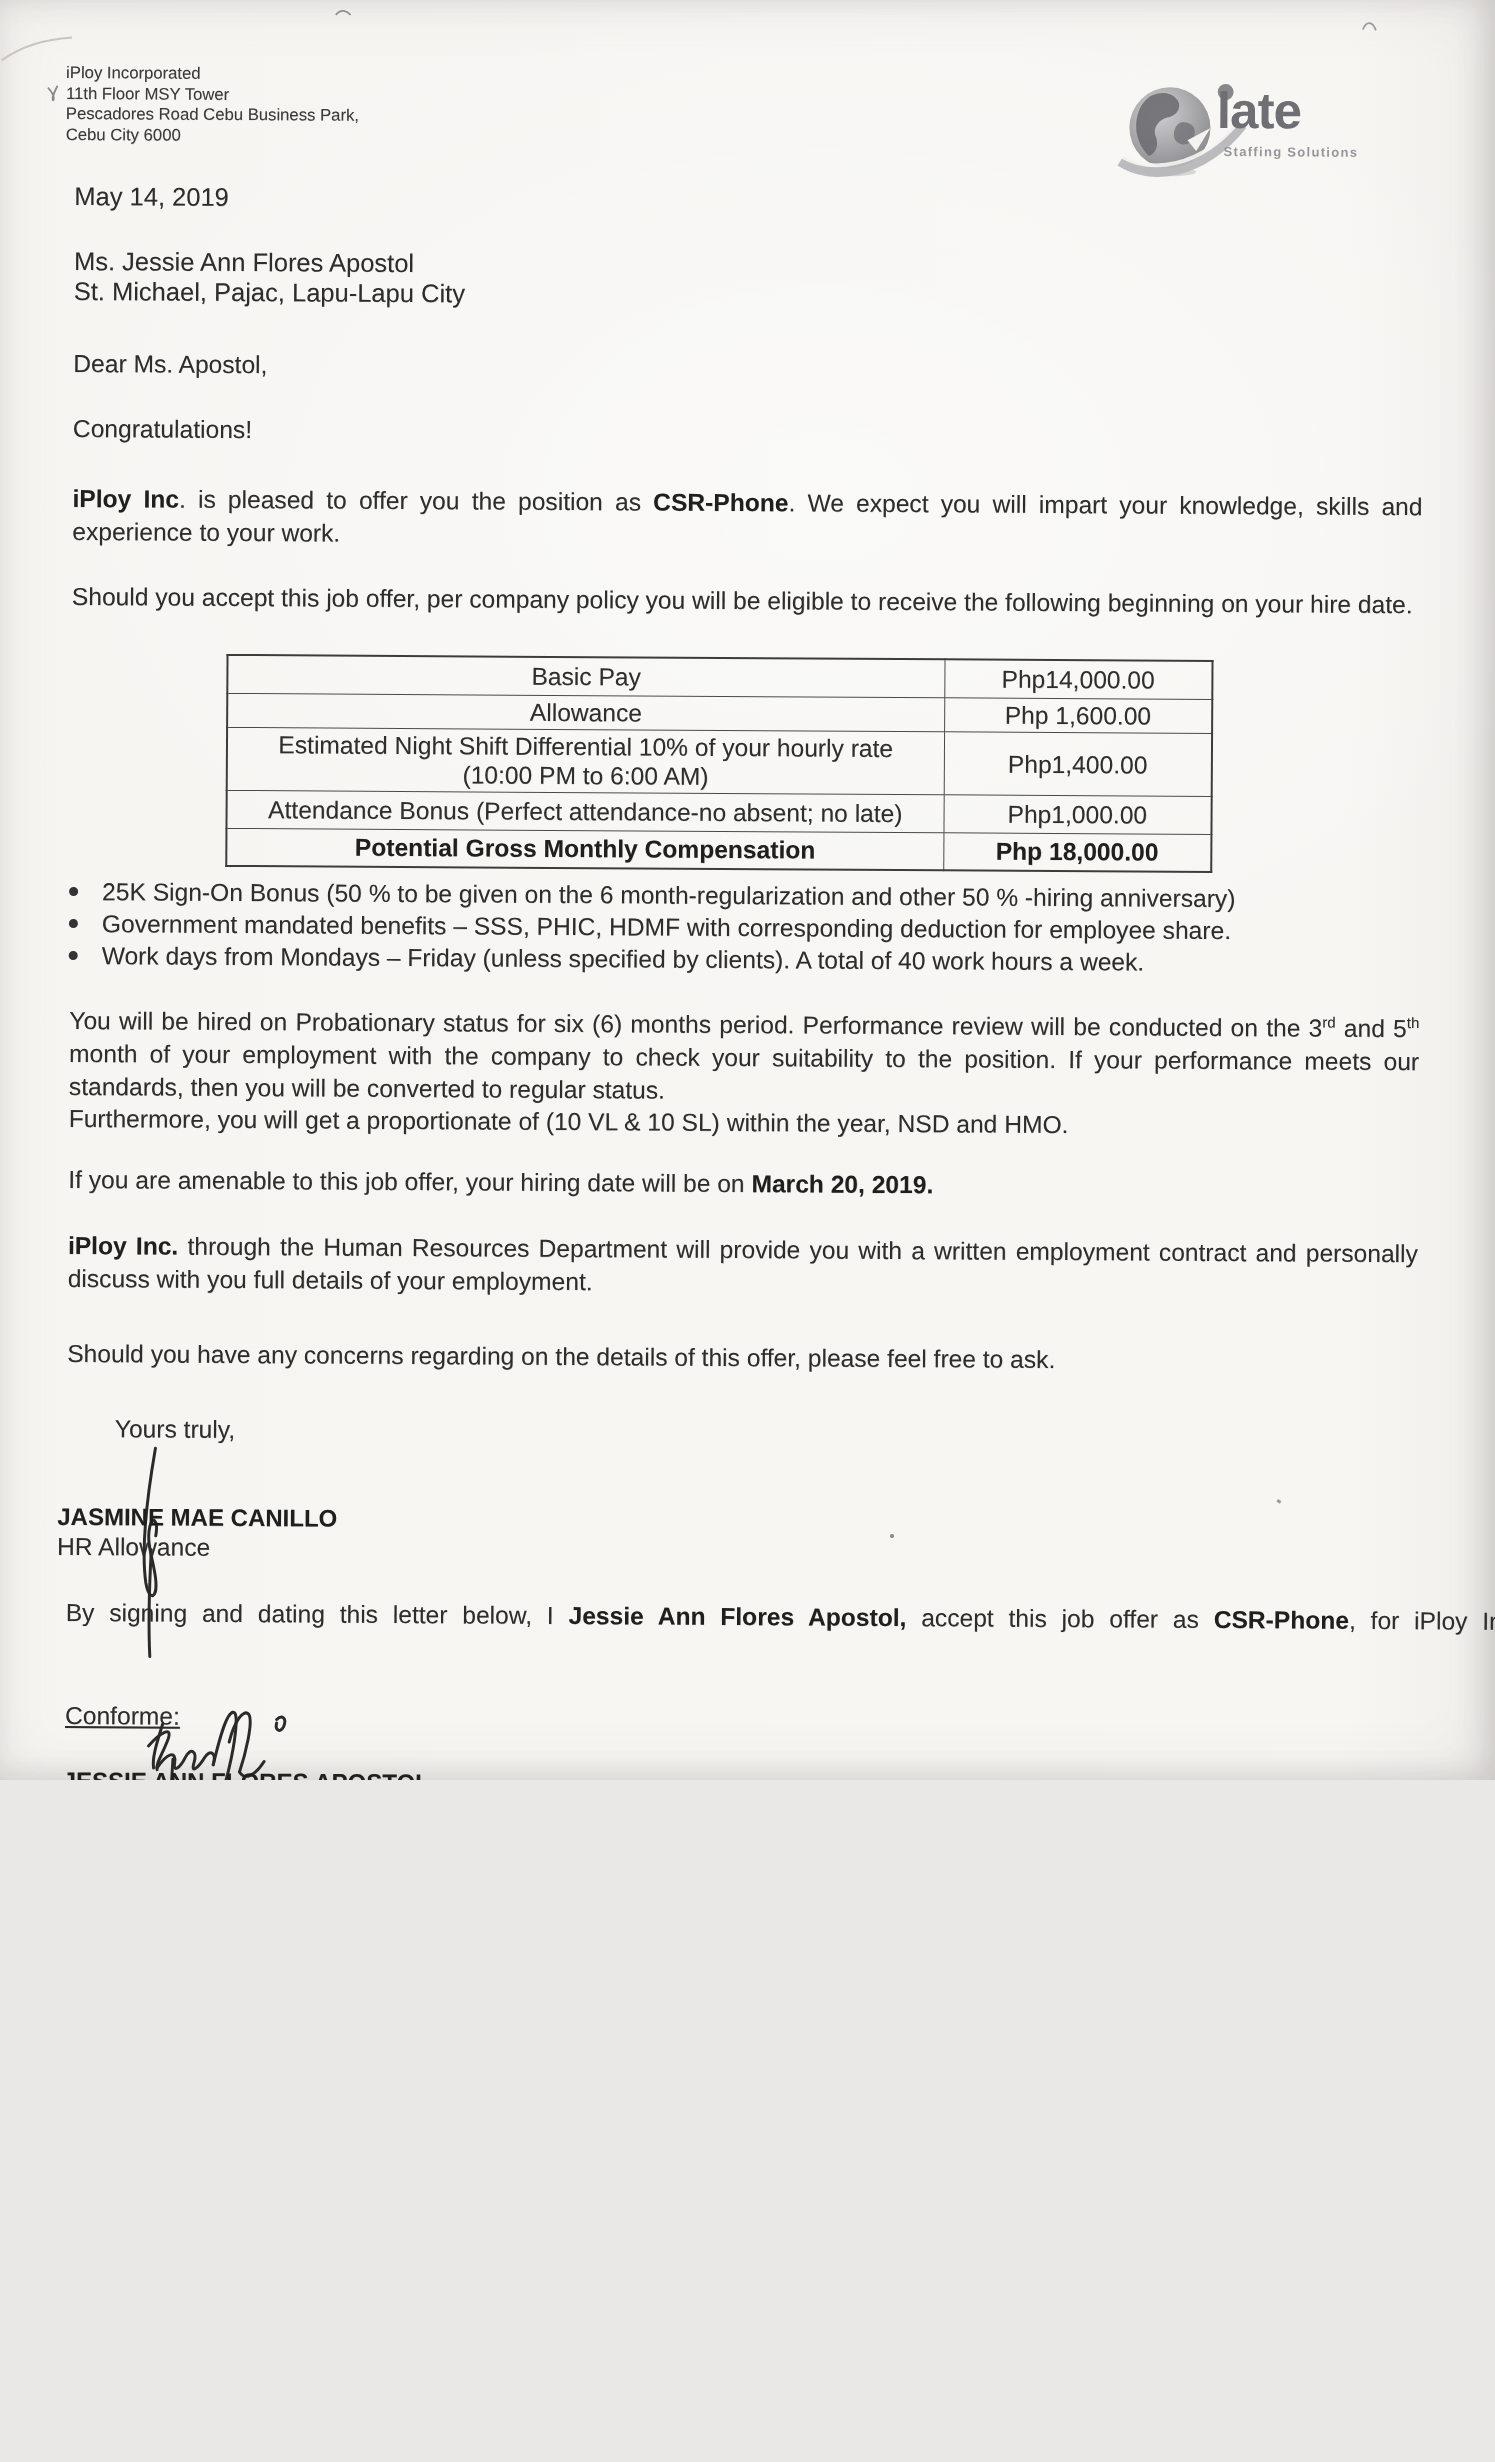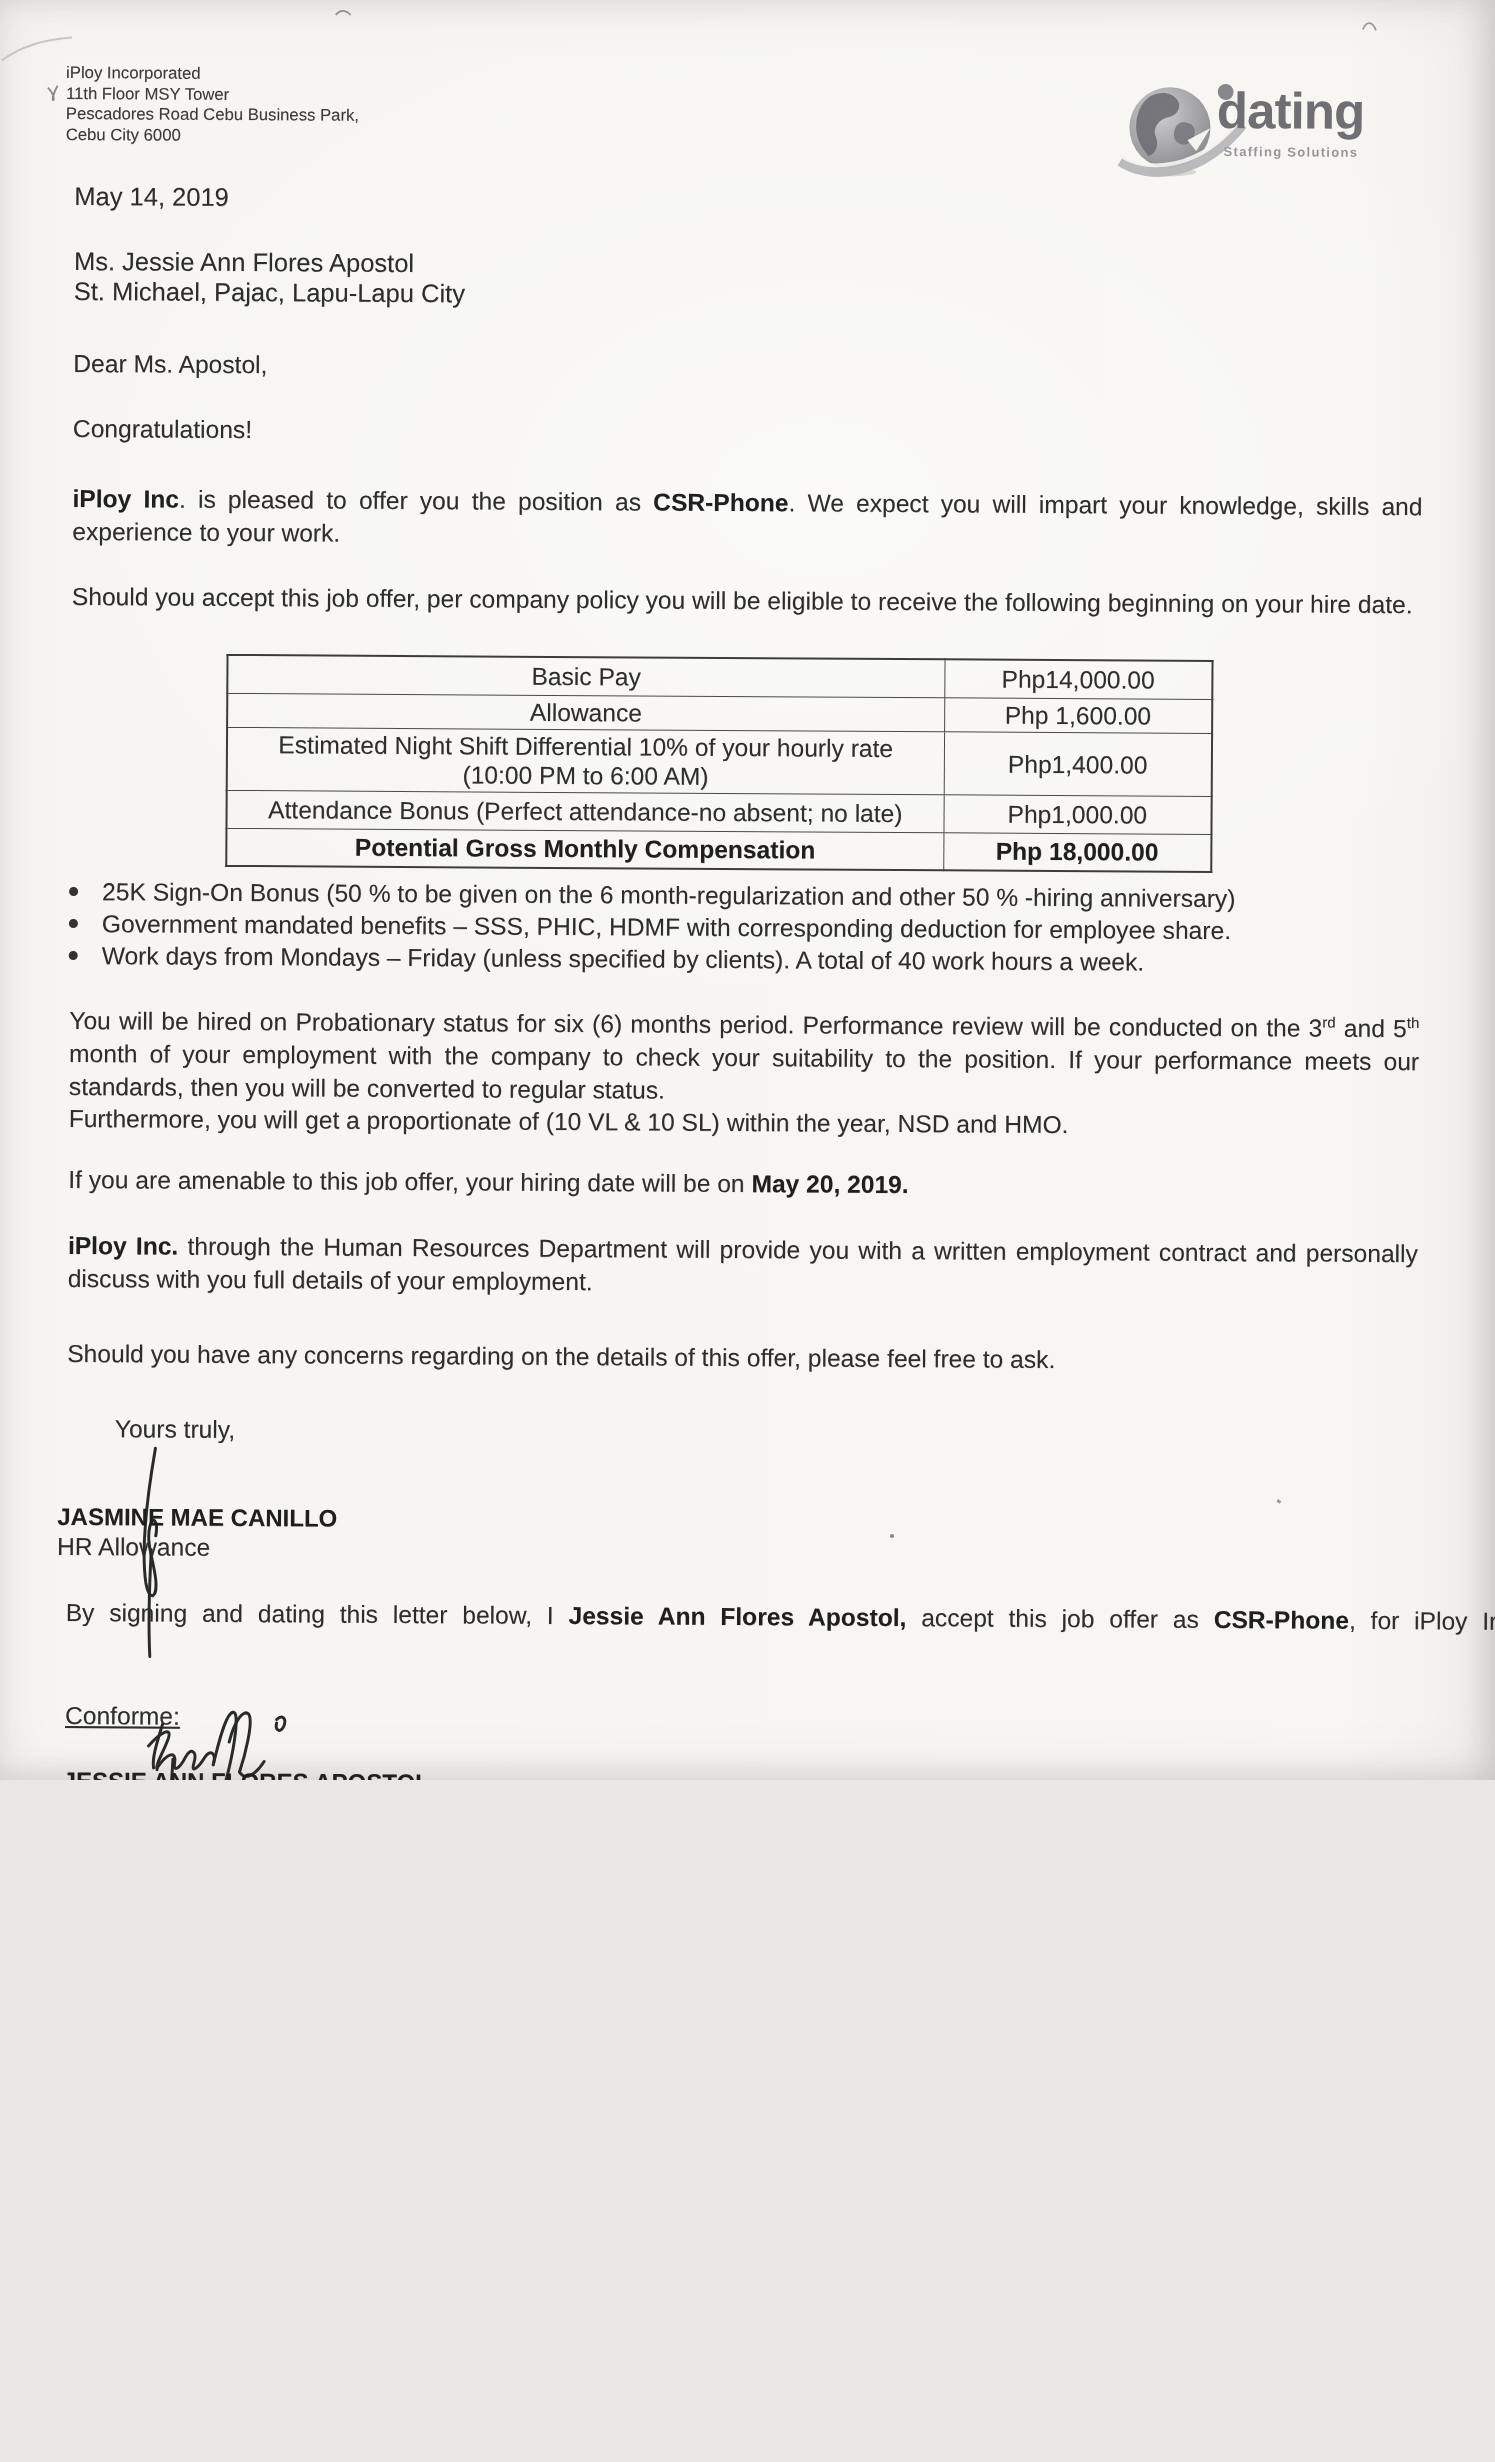--- a/index.html
+++ b/index.html
@@ -107,21 +107,21 @@
         </defs>
         <ellipse cx="50" cy="108" rx="30" ry="5" fill="#c4c2c0" opacity="0.6"></ellipse>
         <circle cx="50" cy="58" r="46" fill="url(#gl)"></circle>
         <path d="M28,22 C40,16 52,18 58,26 C64,34 58,44 48,46 C38,48 30,58 34,68 C38,78 34,88 26,90 C16,80 10,66 12,50 C14,36 20,27 28,22 Z" fill="#6e6e72" opacity="0.9"></path>
         <path d="M62,52 C72,50 80,56 78,66 C76,76 66,80 58,74 C52,69 54,56 62,52 Z" fill="#76767a" opacity="0.85"></path>
         <path d="M-6,96 C28,118 86,112 132,54" stroke="#b7b7ba" stroke-width="12" fill="none" opacity="0.95"></path>
         <path d="M-6,90 C28,110 84,104 128,50" stroke="#f6f5f2" stroke-width="4.5" fill="none" opacity="0.9"></path>
         <path d="M70,72 L96,58 L80,84 Z" fill="#f4f3f1"></path>
         <circle cx="113" cy="17" r="9" fill="#88888c"></circle>
       </svg>
-      <div class="logo-name">dating</div>
+      <div class="logo-name">late</div>
       <div class="logo-tag">Staffing Solutions</div>
     </div>
 
     <div class="t date-line-top">May 14, 2019</div>
 
     <div class="t recipient">
       <div>Ms. Jessie Ann Flores Apostol</div>
       <div>St. Michael, Pajac, Lapu-Lapu City</div>
     </div>
 
@@ -167,21 +167,21 @@
     <ul class="bullets">
       <li><span class="dot"></span><span>25K Sign-On Bonus (50 % to be given on the 6 month-regularization and other 50 % -hiring anniversary)</span></li>
       <li><span class="dot"></span><span>Government mandated benefits – SSS, PHIC, HDMF with corresponding deduction for employee share.</span></li>
       <li><span class="dot"></span><span>Work days from Mondays – Friday (unless specified by clients). A total of 40 work hours a week.</span></li>
     </ul>
 
     <div class="t para p-probation"><span>You will be hired on Probationary status for six (6) months period. Performance review will be conducted on the 3</span><span class="sup">rd</span><span> and 5</span><span class="sup">th</span><span> month of your employment with the company to check your suitability to the position. If your performance meets our standards, then you will be converted to regular status.</span></div>
 
     <div class="t p-furthermore">Furthermore, you will get a proportionate of (10 VL &amp; 10 SL) within the year, NSD and HMO.</div>
 
-    <div class="t p-amenable"><span>If you are amenable to this job offer, your hiring date will be on </span><span class="b">May 20, 2019.</span></div>
+    <div class="t p-amenable"><span>If you are amenable to this job offer, your hiring date will be on </span><span class="b">March 20, 2019.</span></div>
 
     <div class="t para p-hr"><span class="b">iPloy Inc.</span><span> through the Human Resources Department will provide you with a written employment contract and personally discuss with you full details of your employment.</span></div>
 
     <div class="t p-concerns">Should you have any concerns regarding on the details of this offer, please feel free to ask.</div>
 
     <div class="t closing">Yours truly,</div>
 
     <svg class="sig sig1" width="56" height="215" viewBox="0 0 64 245">
       <path d="M34,4 C26,52 18,118 24,158 C28,180 38,176 35,152 C32,130 24,112 28,94 C31,80 38,86 35,104"></path>
       <path d="M30,120 C28,160 27,205 29,242"></path>

